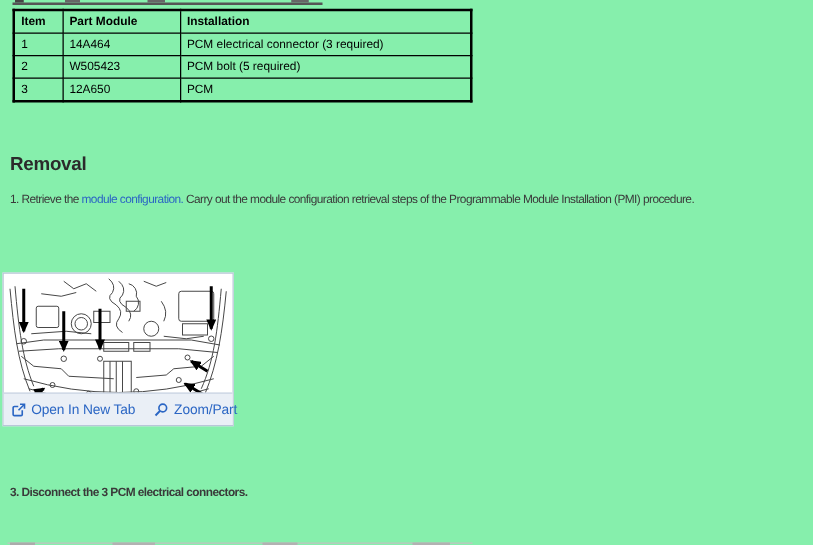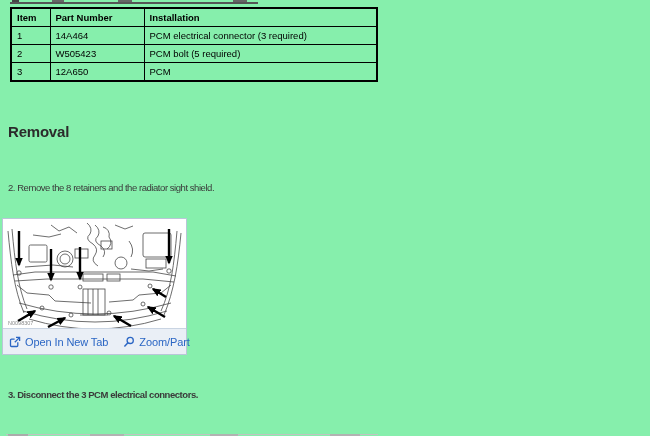--- a/index.html
+++ b/index.html
@@ -35,21 +35,21 @@
   .step {
     position:absolute; left:8px; color:#3a3a3a;
     font-size:9.5px; letter-spacing:-0.45px; white-space:nowrap;
   }
   #step1 { top:154px; } #step2 { top:182px; }
   #step3 { top:389px;font-weight:bold; } #step4 { top:416px; }
   .inline-link { color:#2b66c4; cursor:pointer; }
 
   
   .figure {
-    position:absolute; left:2px; top:218px; width:185px; height:137px;
+    position:absolute; left:2px; top:218px; width:185px; height:123px;
     border:1px solid #b9c6d8; background:#fff;
   }
   .figure .drawing { display:block; width:183px; height:109px; }
   .figure .linkbar {
     position:absolute; left:0; right:0; bottom:0; height:26px;
     background:#eaeff6; border-top:1px solid #c9d4e2;
     display:flex; align-items:center; padding:0 6px; gap:15px;
   }
   .flink {
     display:inline-flex; align-items:center; gap:4px;
@@ -73,21 +73,21 @@
 
   <table class="parts">
     <colgroup>
         <col class="col-item">
         <col class="col-part">
         <col class="col-desc">
       </colgroup>
     <thead>
       <tr>
         <th>Item</th>
-        <th>Part Number</th>
+        <th>Part Module</th>
         <th>Installation</th>
       </tr>
     </thead>
     <tbody>
       <tr>
         <td>1</td>
         <td>14A464</td>
         <td>PCM electrical connector (3 required)</td>
       </tr>
       <tr>
@@ -98,22 +98,22 @@
       <tr>
         <td>3</td>
         <td>12A650</td>
         <td>PCM</td>
       </tr>
     </tbody>
   </table>
 
   <div class="heading">Removal</div>
 
-
-  <div class="step" id="step2">2. Remove the 8 retainers and the radiator sight shield.</div>
+  <div class="step" id="step1"><span>1. Retrieve the </span><span class="inline-link">module configuration.</span><span> Carry out the module configuration retrieval steps of the Programmable Module Installation (PMI) procedure.</span></div>
+
 
   <div class="figure">
     <svg class="drawing" viewBox="0 0 183 109">
       <defs>
         <marker id="ah" markerUnits="userSpaceOnUse" markerWidth="9" markerHeight="8" refX="7.5" refY="4" orient="auto">
           <path d="M0,0 L9,4 L0,8 Z" fill="#000"></path>
         </marker>
       </defs>
       <g fill="none" stroke="#474747" stroke-width="0.8">
 

